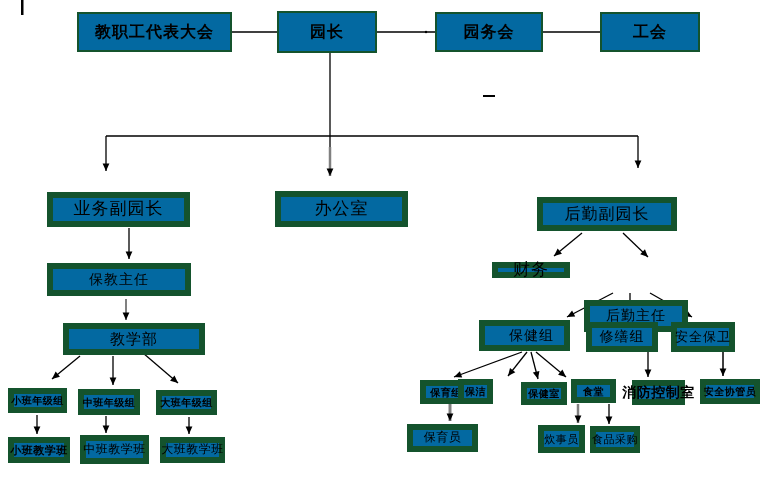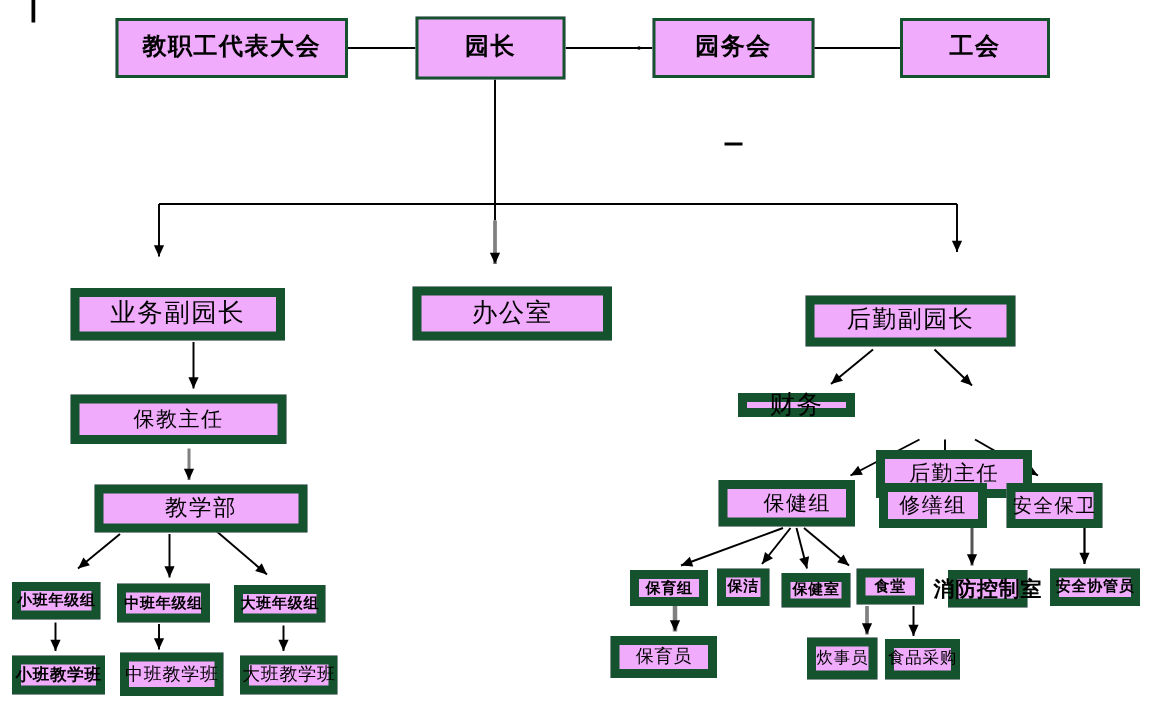--- a/index.html
+++ b/index.html
@@ -2,21 +2,21 @@
 <html><head>
 <meta charset="utf-8">
 <style>
   html,body{margin:0;padding:0;background:#fff;}
   #canvas{
     position:relative;width:771px;height:478px;background:#ffffff;overflow:hidden;
     font-family:"Liberation Sans","DejaVu Sans",sans-serif;color:#000;
   }
   #wires{position:absolute;left:0;top:0;width:771px;height:478px;pointer-events:none;}
   .node{
-    position:absolute;border:6px solid #14532d;background:#f0abfc;
+    position:absolute;border:6px solid #14532d;background:#0369a1;
     display:flex;align-items:center;justify-content:center;
     text-align:center;box-sizing:border-box;white-space:nowrap;line-height:1.1;
   }
   .lv0{border-width:2px;font-size:16px;font-weight:bold;letter-spacing:1px;}
   .lv1{font-size:17px;letter-spacing:1px;}
   .lv2{font-size:14px;letter-spacing:1px;}
   .lv3{font-size:10px;font-weight:bold;letter-spacing:0.5px;}
   .lv4{font-size:12px;letter-spacing:0.5px;}
   
   .b-staff{left:77px;top:12px;width:155px;height:40px;}
@@ -33,21 +33,21 @@
   .b-health{left:479px;top:320px;width:91px;height:31px;padding-left:14px;}
   .b-repair{left:586px;top:322px;width:72px;height:30px;}
   .b-security{left:671px;top:322px;width:64px;height:30px;font-size:13px;}
   .b-sgrade{left:8px;top:388px;width:59px;height:25px;}
   .b-mgrade{left:78px;top:389px;width:62px;height:26px;}
   .b-bgrade{left:156px;top:390px;width:61px;height:25px;}
   .b-sclass{left:8px;top:437px;width:62px;height:26px;font-size:11px;font-weight:bold;}
   .b-mclass{left:80px;top:435px;width:69px;height:29px;}
   .b-bclass{left:160px;top:437px;width:65px;height:26px;}
   .b-ccgroup{left:420px;top:380px;width:52px;height:24px;}
-  .b-clean{left:478px;top:379px;width:35px;height:25px;}
+  .b-clean{left:458px;top:379px;width:35px;height:25px;}
   .b-hroom{left:521px;top:382px;width:46px;height:23px;}
   .b-canteen{left:571px;top:379px;width:45px;height:24px;}
   .b-fire{left:632px;top:380px;width:53px;height:25px;font-size:14px;}
   .b-coord{left:700px;top:379px;width:60px;height:25px;font-size:10px;}
   .b-ccworker{left:407px;top:424px;width:71px;height:28px;}
   .b-cook{left:538px;top:425px;width:47px;height:28px;font-size:11px;}
   .b-foodproc{left:590px;top:426px;width:50px;height:27px;font-size:11px;}
 </style>
 </head>
 <body>

